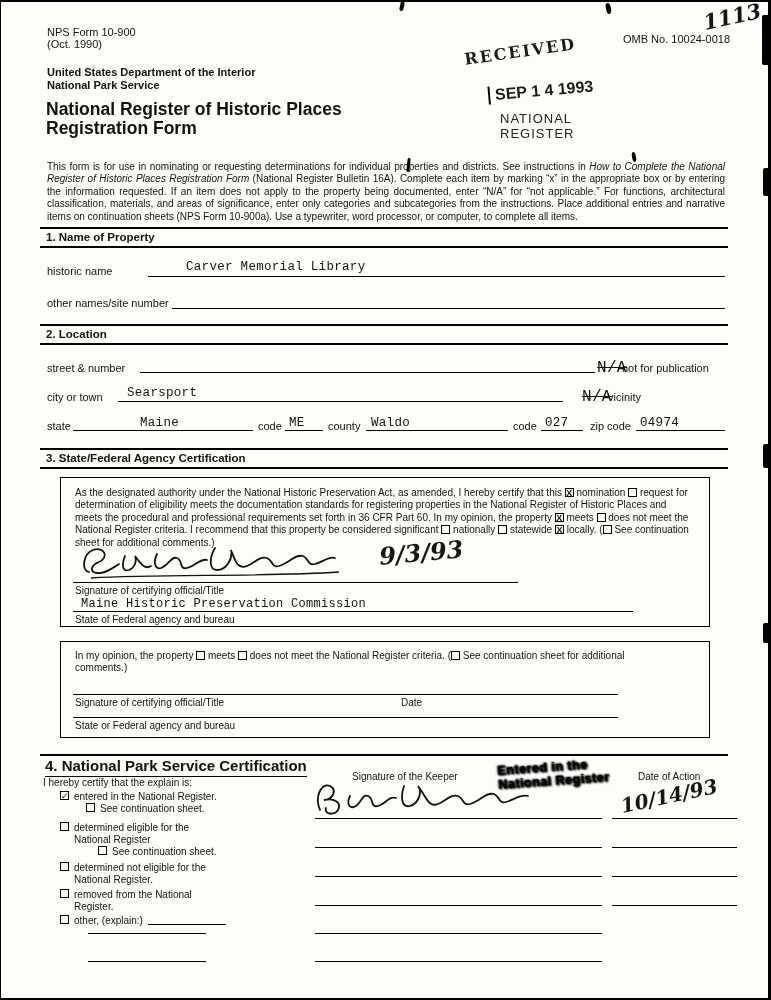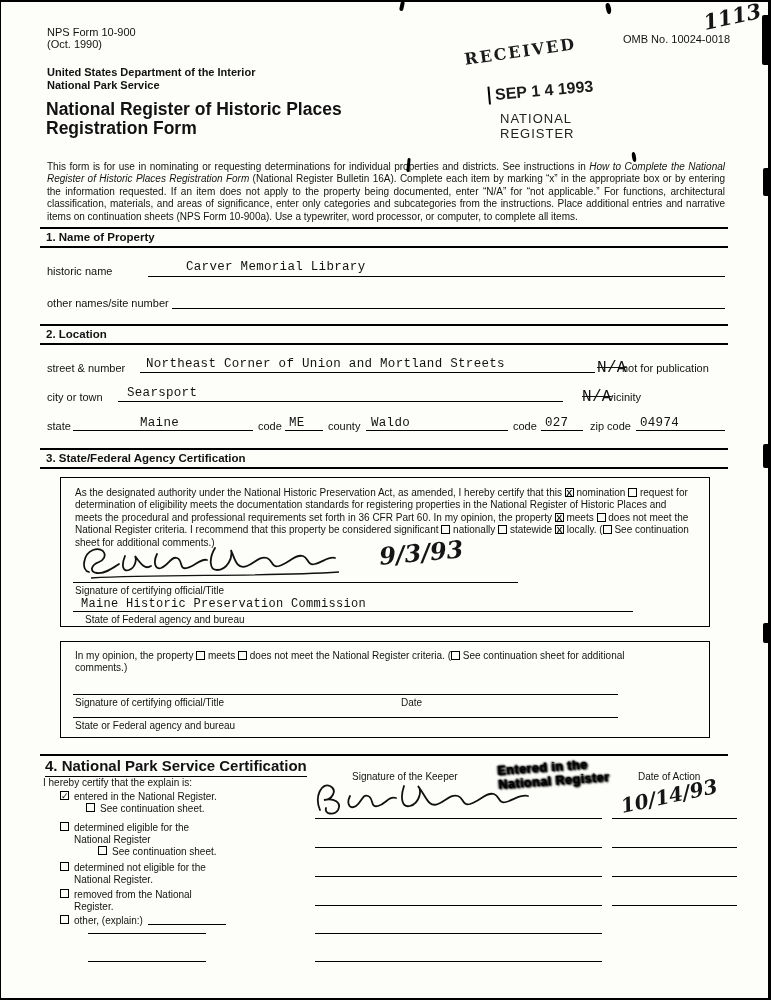--- a/index.html
+++ b/index.html
@@ -79,21 +79,20 @@
   <div class="abs small" style="left:47px; top:265px;">historic name</div>
   <div class="abs mono" style="left:186px; top:260px;">Carver Memorial Library</div>
   <div class="rule" style="left:148px; top:276px; width:577px;"></div>
 
   <div class="abs small" style="left:47px; top:297px;">other names/site number</div>
   <div class="rule" style="left:172px; top:308px; width:553px;"></div>
 
   <div class="sec-head" style="top:324px;">2. Location</div>
 
   <div class="abs small" style="left:47px; top:362px;">street &amp; number</div>
-  <div class="abs mono" style="left:146px; top:357px;">Northeast Corner of Union and Mortland Streets</div>
   <div class="rule" style="left:140px; top:372px; width:455px;"></div>
   <div class="abs mono na" style="left:597px; top:359px;">N/A</div>
   <div class="abs small" style="left:622px; top:362px;">not for publication</div>
 
   <div class="abs small" style="left:47px; top:391px;">city or town</div>
   <div class="abs mono" style="left:127px; top:386px;">Searsport</div>
   <div class="rule" style="left:118px; top:401px; width:445px;"></div>
   <div class="abs mono na" style="left:582px; top:388px;">N/A</div>
   <div class="abs small" style="left:608px; top:391px;">vicinity</div>
 
@@ -120,21 +119,21 @@
 
     <svg class="abs" style="left:12px; top:64px;" width="280" height="42" viewBox="0 0 280 42">
       <path d="M16 30 C 8 28, 10 12, 20 8 C 32 4, 36 16, 26 20 C 18 23, 16 30, 24 31 C 32 32, 40 26, 46 22 M 52 14 C 48 24, 50 30, 56 28 C 62 26, 64 18, 62 14 C 68 22, 72 28, 78 24 M 84 12 C 80 20, 82 28, 88 26 C 96 23, 98 14, 104 16 C 110 18, 106 28, 114 26 C 122 24, 128 16, 134 18 M 142 6 C 136 16, 136 28, 144 28 C 154 28, 160 16, 158 8 C 162 18, 164 28, 174 24 C 182 21, 186 14, 194 16 C 200 18, 198 26, 206 24 C 216 21, 222 12, 230 14 C 236 16, 234 24, 242 22 C 250 20, 256 14, 262 16" stroke="#111" stroke-width="1.8" fill="none" stroke-linecap="round"></path>
       <path d="M18 36 C 90 32, 190 35, 266 30" stroke="#111" stroke-width="1.3" fill="none"></path>
     </svg>
     <div class="abs handwrite" style="left:318px; top:60px; font-size:24px; transform:rotate(-5deg);">9/3/93</div>
     <div class="rule" style="left:12px; top:104px; width:445px;"></div>
     <div class="abs tiny" style="left:14px; top:107px;">Signature of certifying official/Title</div>
     <div class="abs mono" style="left:20px; top:119px; font-size:12px;">Maine Historic Preservation Commission</div>
     <div class="rule" style="left:12px; top:133px; width:560px;"></div>
-    <div class="abs tiny" style="left:24px; top:136px;">State of Federal agency and bureau</div>
+    <div class="abs tiny" style="left:14px; top:136px;">State of Federal agency and bureau</div>
   </div>
 
   <div class="box" style="left:60px; top:641px; width:650px; height:97px;">
     <p class="abs tiny" style="left:14px; top:8px; width:600px;"><span>In my opinion, the property </span><span class="cb"></span><span> meets </span><span class="cb"></span><span> does not meet the National Register criteria. (</span><span class="cb"></span><span> See continuation sheet for additional comments.)</span></p>
     <div class="rule" style="left:12px; top:52px; width:545px;"></div>
     <div class="abs tiny" style="left:14px; top:55px;">Signature of certifying official/Title</div>
     <div class="abs tiny" style="left:325px; top:55px;padding-left:15px;">Date</div>
     <div class="rule" style="left:12px; top:75px; width:545px;"></div>
     <div class="abs tiny" style="left:14px; top:78px;">State or Federal agency and bureau</div>
   </div>

